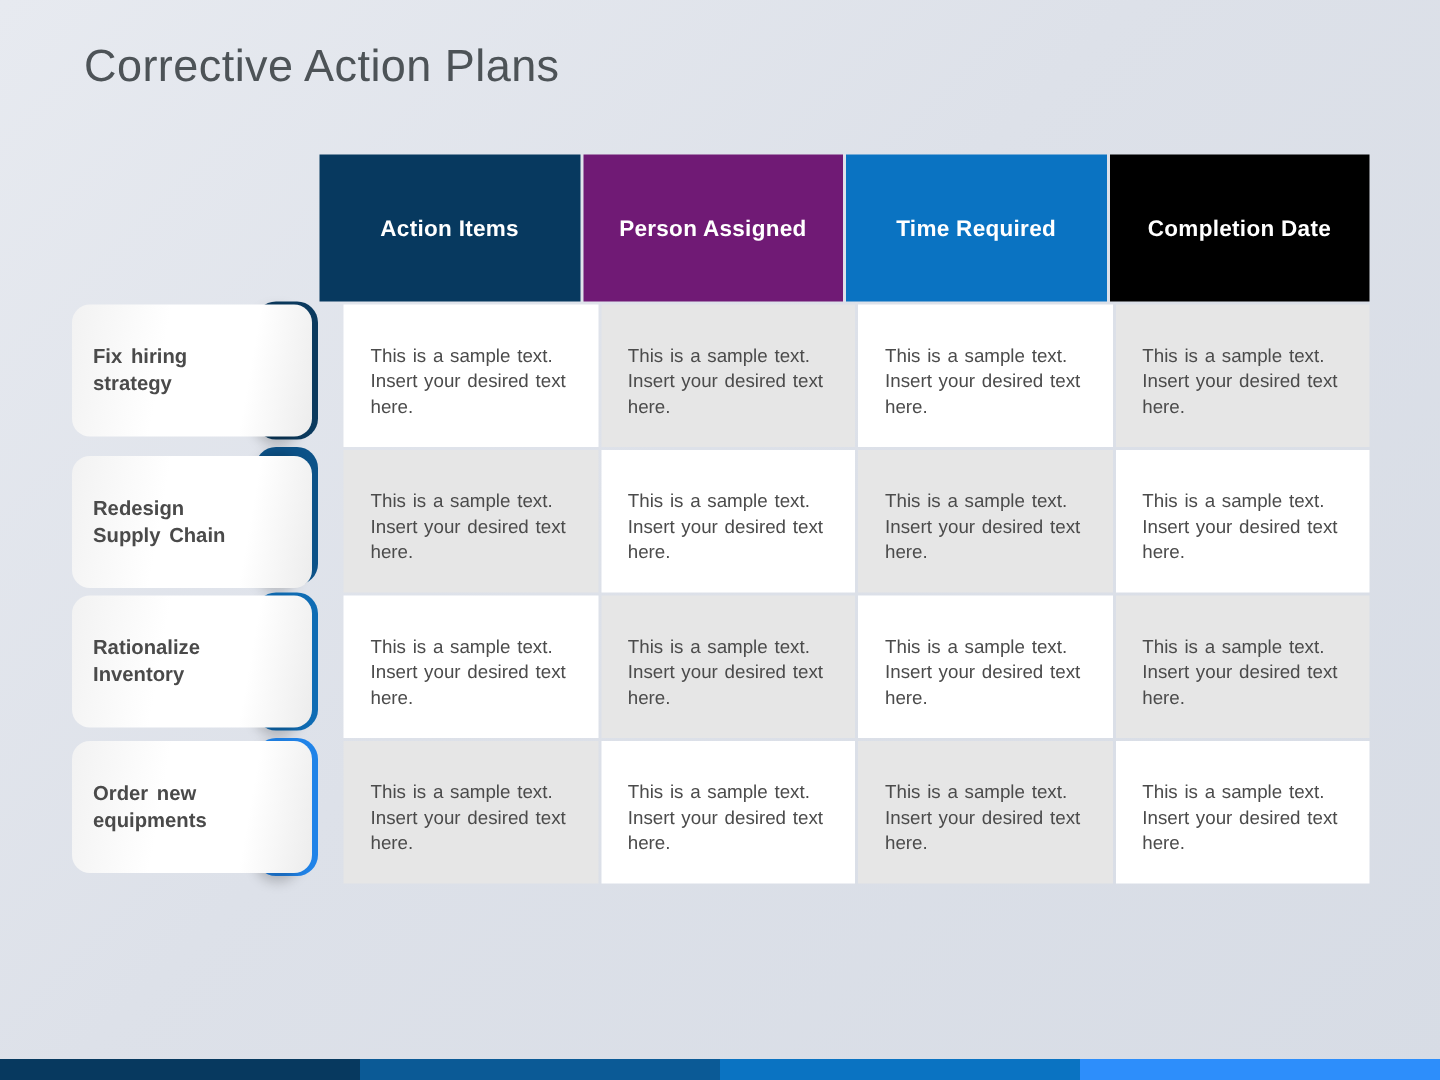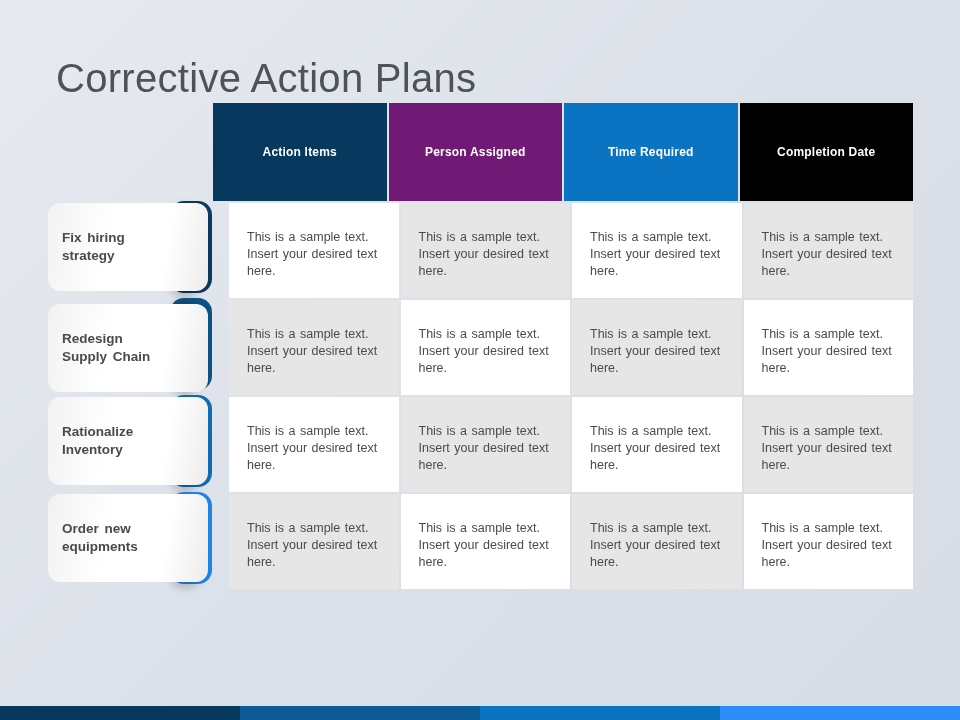--- a/index.html
+++ b/index.html
@@ -12,22 +12,22 @@
     overflow: hidden;
     font-family: "Liberation Sans", sans-serif;
     background: linear-gradient(135deg, #e7eaf0 0%, #dde1e9 45%, #d7dce5 100%);
     position: relative;
   }
 
   
   .slide-title {
     position: absolute;
     left: 56px;
-    top: 56px;
-    font-size: 40px;
+    top: 28px;
+    font-size: 30px;
     font-weight: 400;
     color: #4d5357;
     letter-spacing: 0.3px;
     white-space: nowrap;
   }
 
   
   .diagram {
     position: absolute;
     left: 0;
@@ -44,21 +44,21 @@
     width: 700px;
     height: 98px;
     display: flex;
   }
   .header-cell {
     flex: 1 1 0;
     display: flex;
     align-items: center;
     justify-content: center;
     color: #ffffff;
-    font-size: 12px;
+    font-size: 15px;
     font-weight: bold;
     letter-spacing: 0.2px;
     margin-right: 2px;
     box-sizing: border-box;
   }
   .header-cell:last-child { margin-right: 0; }
 
   
   .table-body {
     position: absolute;

